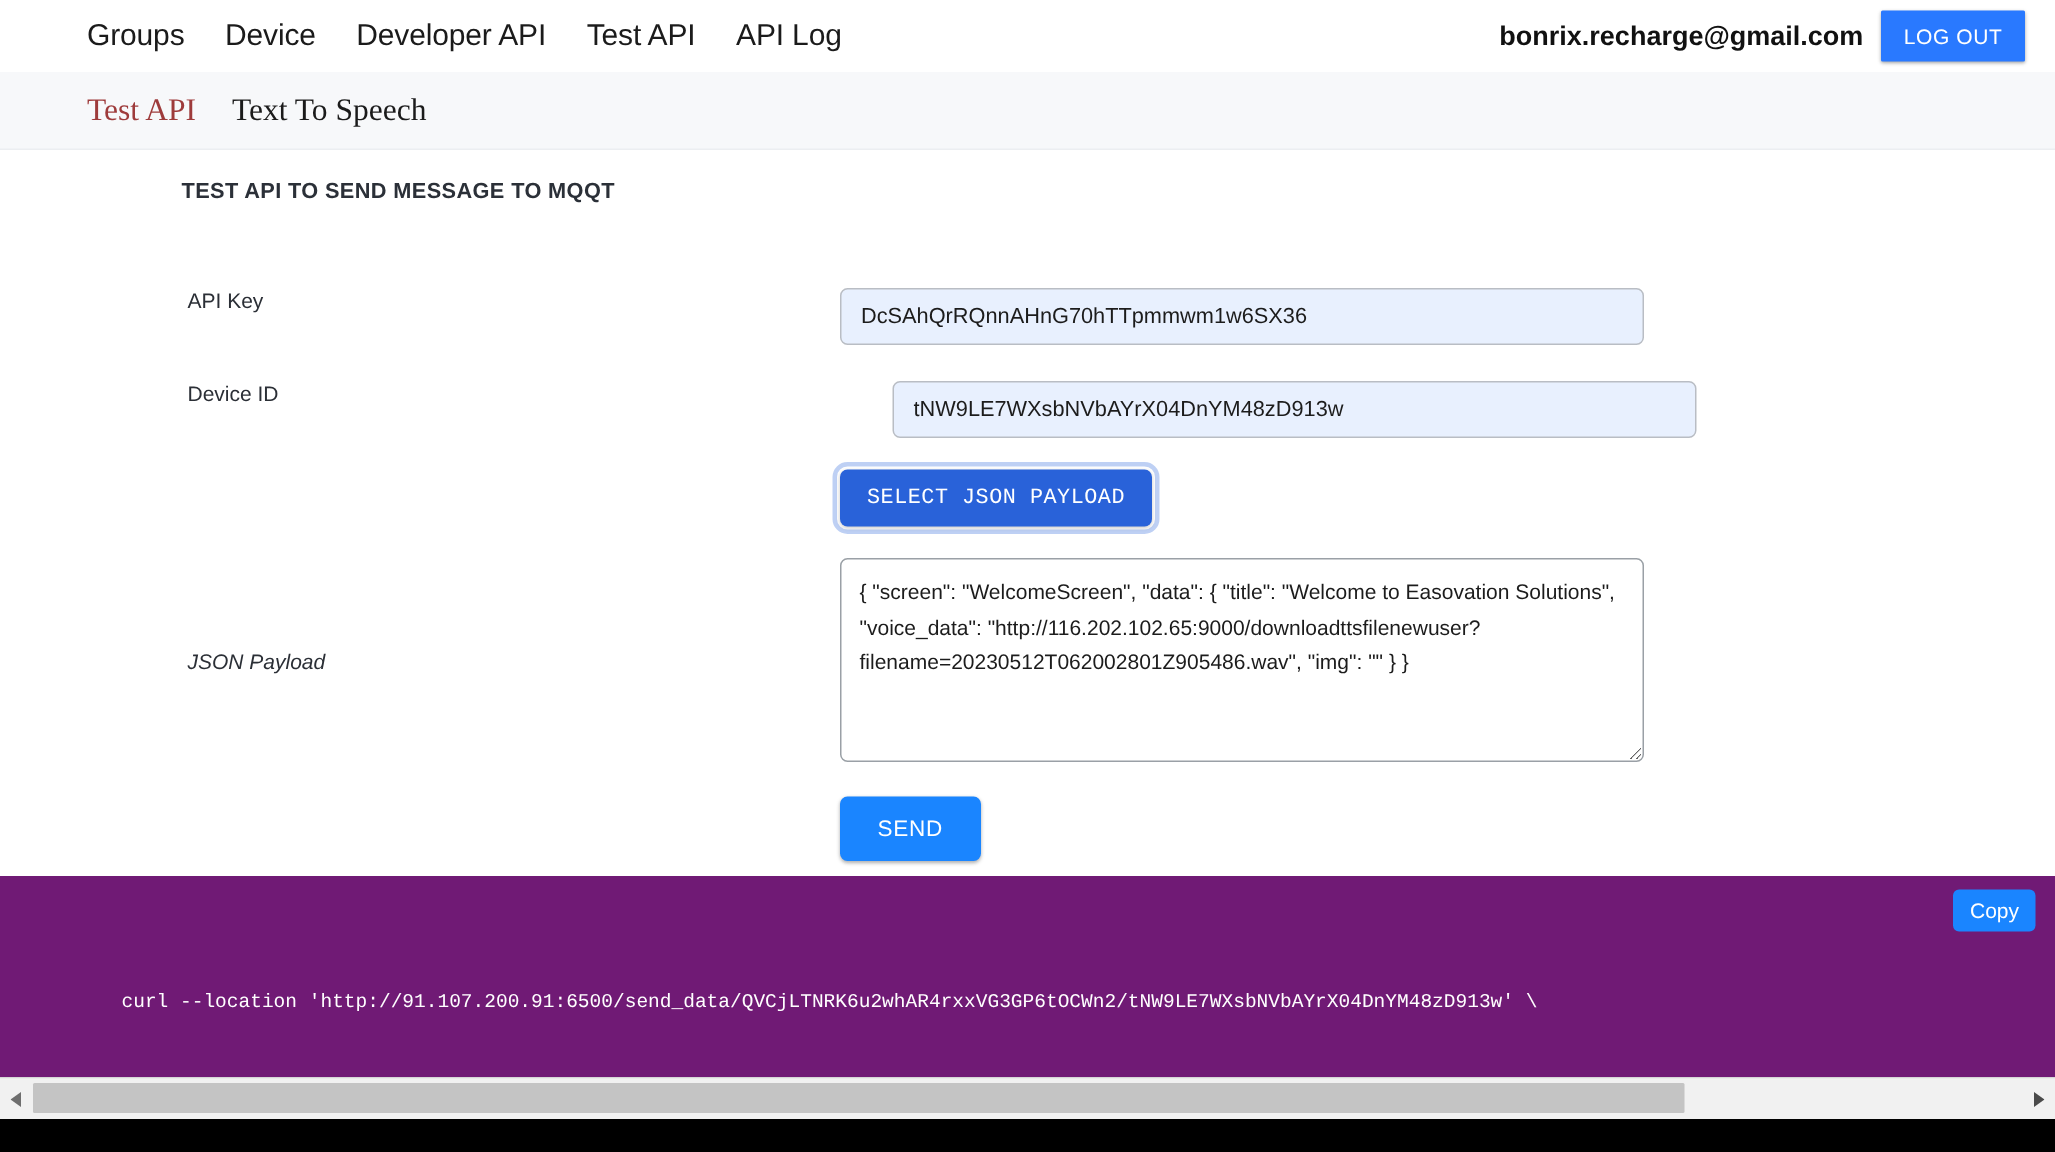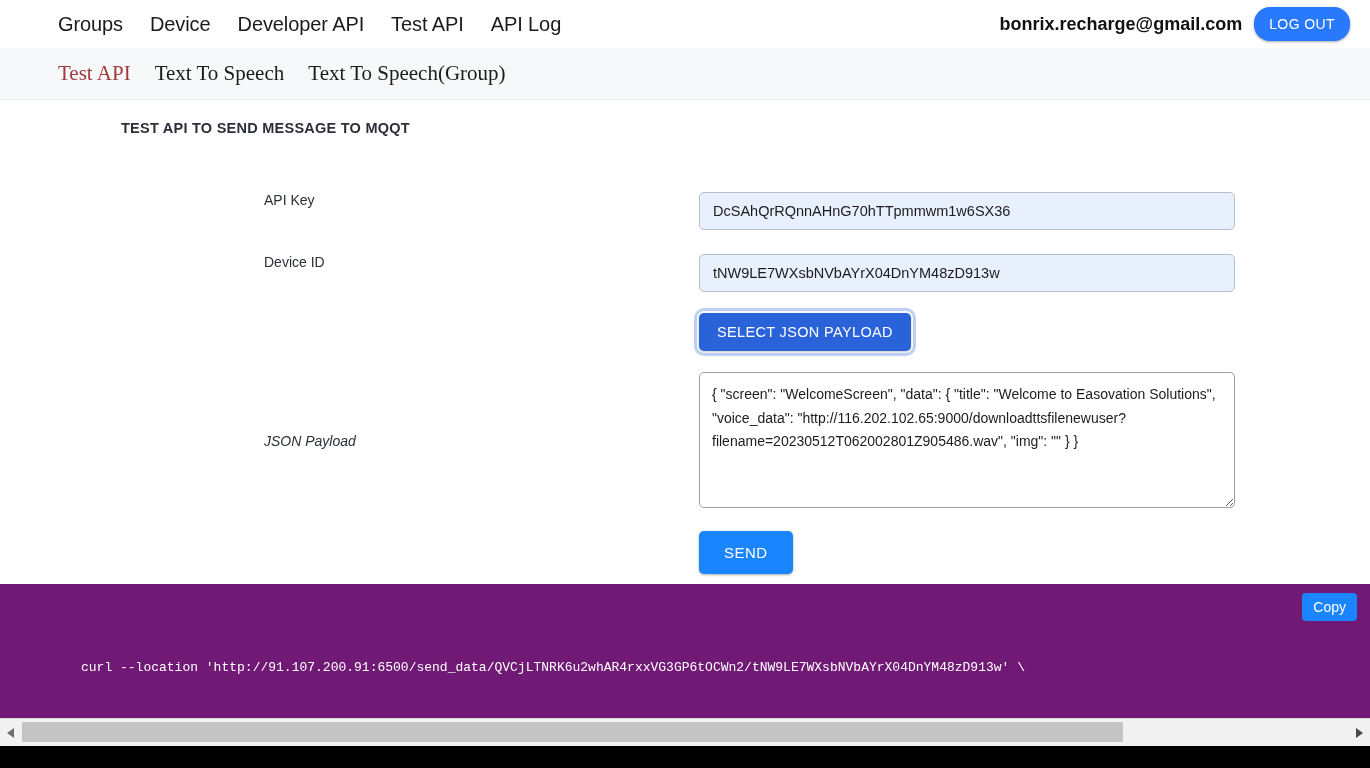--- a/index.html
+++ b/index.html
@@ -59,21 +59,21 @@
     font-family: "Liberation Sans", sans-serif;
     font-size: 18px;
     font-weight: bold;
     color: #111111;
     white-space: nowrap;
   }
   .logout-btn {
     background: #2979ff;
     color: #ffffff;
     border: none;
-    border-radius: 16px;
+    border-radius: 1px;
     font-family: "Liberation Sans", sans-serif;
     font-size: 14px;
     font-weight: 500;
     letter-spacing: 0.4px;
     padding: 9px 15px;
     cursor: pointer;
     box-shadow: 0 1px 3px rgba(0,0,0,0.22), 0 1px 2px rgba(0,0,0,0.16);
   }
 
   
@@ -123,21 +123,20 @@
     color: #2b3038;
     letter-spacing: 0.25px;
   }
 
   .form-row {
     position: absolute;
     left: 0;
     width: 1370px;
     display: flex;
     align-items: flex-start;
-    justify-content: center;
   }
   .field-label {
     width: 560px;
     padding-left: 125px;
     font-family: "Liberation Sans", sans-serif;
     font-size: 14px;
     color: #2b2f36;
   }
   .field-control {
     width: 532px;
@@ -170,21 +169,21 @@
     resize: both;
     outline: none;
     overflow: hidden;
   }
 
   .select-payload-btn {
     background: #2962d9;
     color: #ffffff;
     border: none;
     border-radius: 5px;
-    font-family: Liberation Sans, sans-serif;
+    font-family: Liberation Mono, monospace;
     font-size: 14.5px;
     font-weight: 500;
     letter-spacing: 0.35px;
     padding: 11px 18px;
     cursor: pointer;
     outline: 3px solid rgba(41, 98, 217, 0.30);
     outline-offset: 2px;
     box-shadow: 0 1px 3px rgba(0,0,0,0.22);
   }
 
@@ -297,36 +296,35 @@
     <div class="topnav-right">
       <span class="user-email">bonrix.recharge@gmail.com</span>
       <button class="logout-btn">LOG OUT</button>
     </div>
   </div>
 
   <div class="subnav">
     <div class="subnav-links">
       <a class="subnav-link active" href="#" style="color: rgb(158, 59, 59);">Test API</a>
       <a class="subnav-link" href="#">Text To Speech</a>
-      <a class="subnav-link" href="#">Text To Speech(Group)</a>
     </div>
   </div>
 
   <div class="content">
 
     <div class="page-title">TEST API TO SEND MESSAGE TO MQQT</div>
 
     <div class="form-row" style="top: 92px;">
       <div class="field-label">API Key</div>
       <div class="field-control">
         <input class="txt-input" type="text" value="DcSAhQrRQnnAHnG70hTTpmmwm1w6SX36" style="">
       </div>
     </div>
 
-    <div class="form-row" style="top: 154px;">
+    <div class="form-row" style="top: 154px; gap: 35px;">
       <div class="field-label">Device ID</div>
       <div class="field-control">
         <input class="txt-input" type="text" value="tNW9LE7WXsbNVbAYrX04DnYM48zD913w" style="">
       </div>
     </div>
 
     <div class="form-row" style="top: 213px;">
       <div class="field-label"></div>
       <div class="field-control">
         <button class="select-payload-btn">SELECT JSON PAYLOAD</button>

